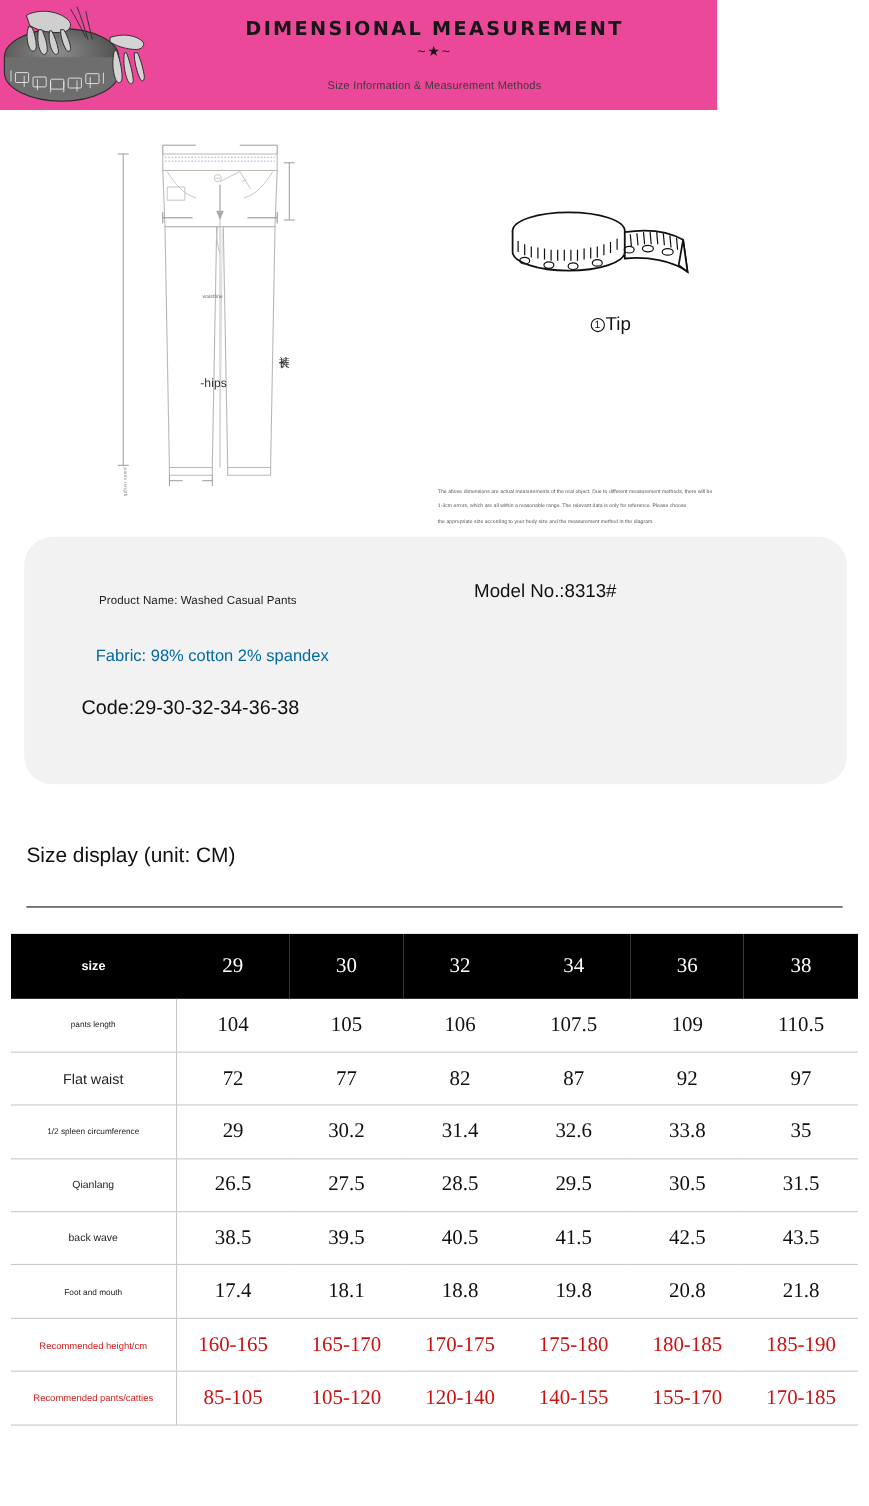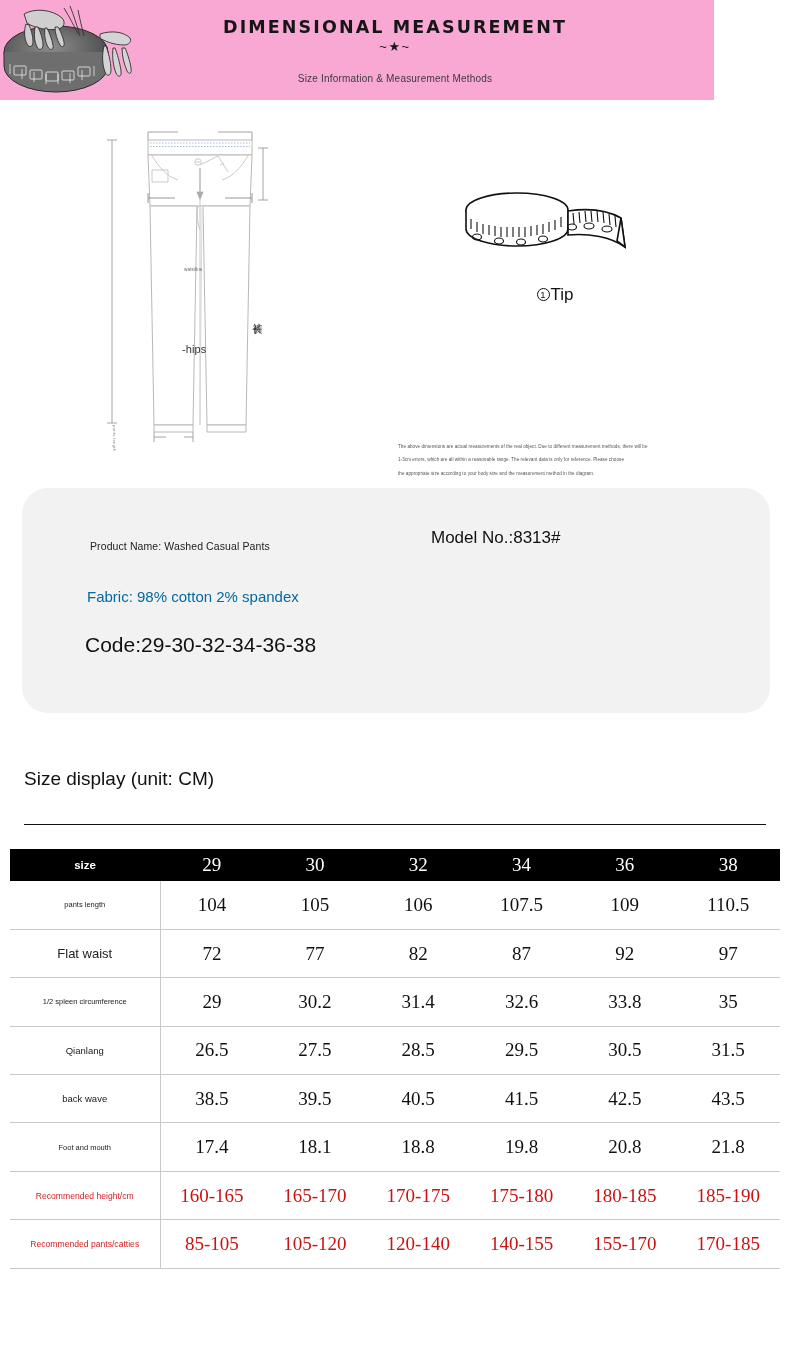--- a/index.html
+++ b/index.html
@@ -9,22 +9,22 @@
     background:#ffffff;
     font-family:"Liberation Sans", sans-serif;
     color:#1a1a1a;
     overflow:hidden;
     position:relative;
   }
 
   
   .header {
     position:relative;
-    width:714px; height:100px;
-    background:#f9a8d4;
+    width:652px; height:100px;
+    background:#ec4899;
     overflow:hidden;
     padding-left:28px;
   }
   .header-art {
     position:absolute; left:0; top:0;
     width:140px; height:100px;
     overflow:hidden;
   }
   .header-text {
     position:absolute; left:0; top:0;
@@ -96,21 +96,21 @@
   
   .infocard {
     position:absolute; left:22px; top:488px;
     width:748px; height:225px;
     background:#f2f2f2;
     border-radius:26px;
   }
   .info-name   { position:absolute; left:68px; top:52px; font-size:10.5px; color:#222; letter-spacing:0.1px;}
   .info-model  { position:absolute; left:409px; top:40px; font-size:17px; color:#111;}
   .info-fabric { position:absolute; left:65px; top:100px; font-size:15px; color:#0369a1;}
-  .info-code   { position:absolute; left:63px; top:145px; font-size:21px; color:#111;}
+  .info-code   { position:absolute; left:52px; top:145px; font-size:18px; color:#111;}
 
   
   .size-title {
     position:absolute; left:24px; top:768px;
     font-size:19px; color:#111;
   }
   .rule {
     position:absolute; left:24px; top:824px;
     width:742px; height:0;
     border-top:1.6px solid #111;
@@ -119,21 +119,21 @@
   table.sizes {
     position:absolute; left:10px; top:849px;
     width:770px;
     border-collapse:collapse;
     table-layout:fixed;
   }
   table.sizes td { text-align:center; vertical-align:middle; }
 
   thead td {
     background:#000; color:#fff;
-    height:32px;
+    height:59px;
     font-size:19px;
     font-family:"Liberation Serif", serif;
   }
   thead td.hd-label {
     font-size:11.5px; font-weight:bold;
     font-family:"Liberation Sans", sans-serif;
   }
 
   tbody tr { height:48.4px; }
   tbody td { border-bottom:1px solid #c9c9c9; }

